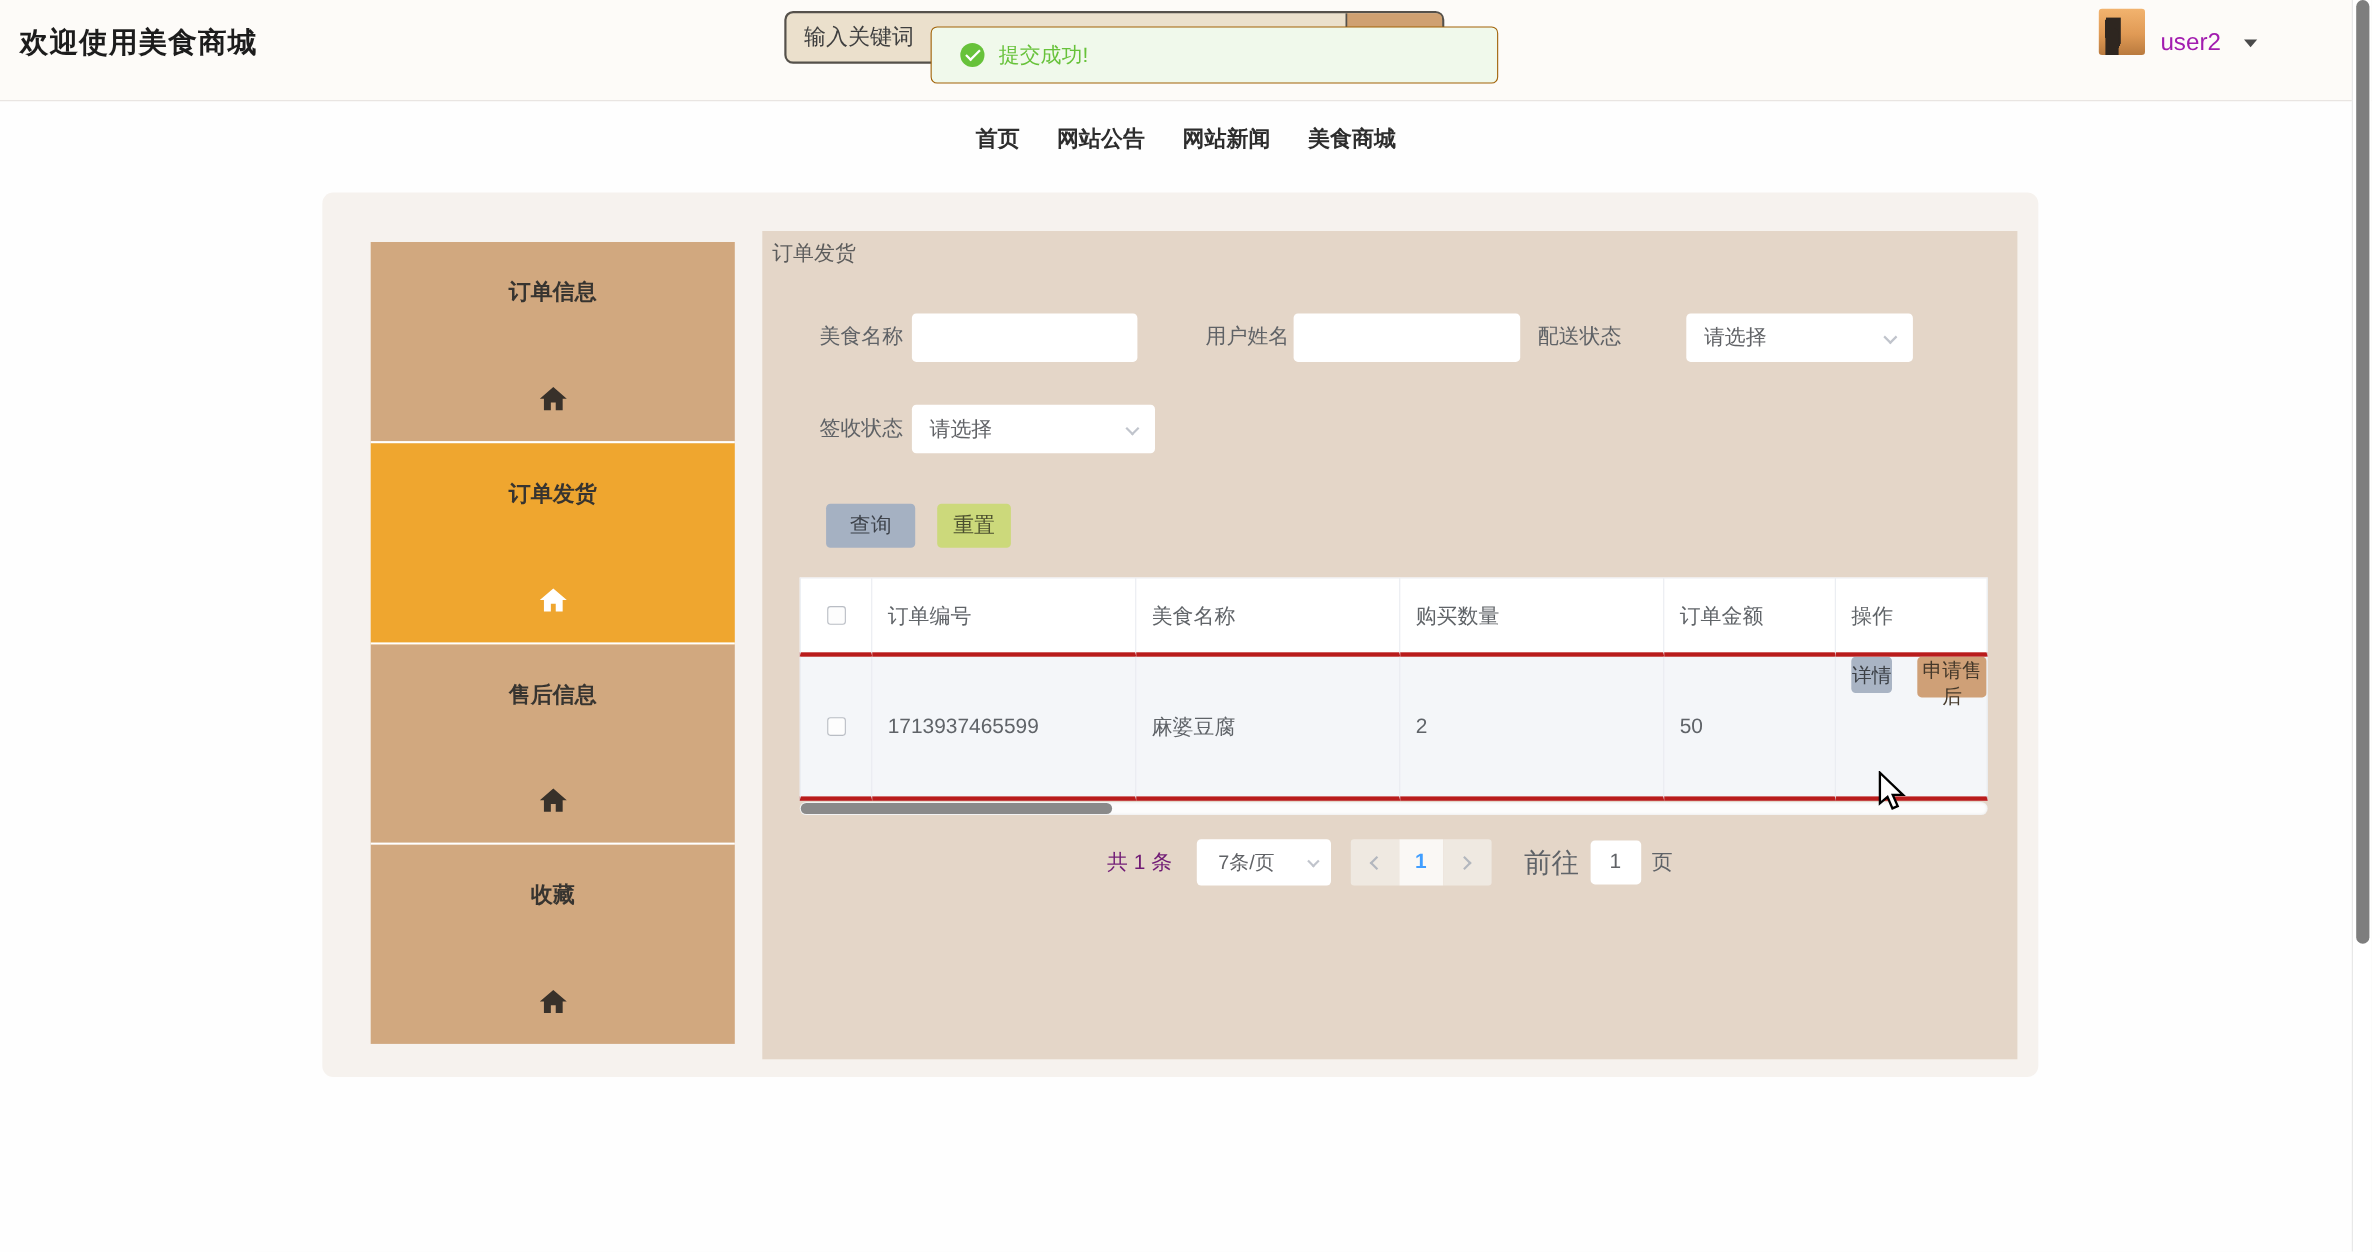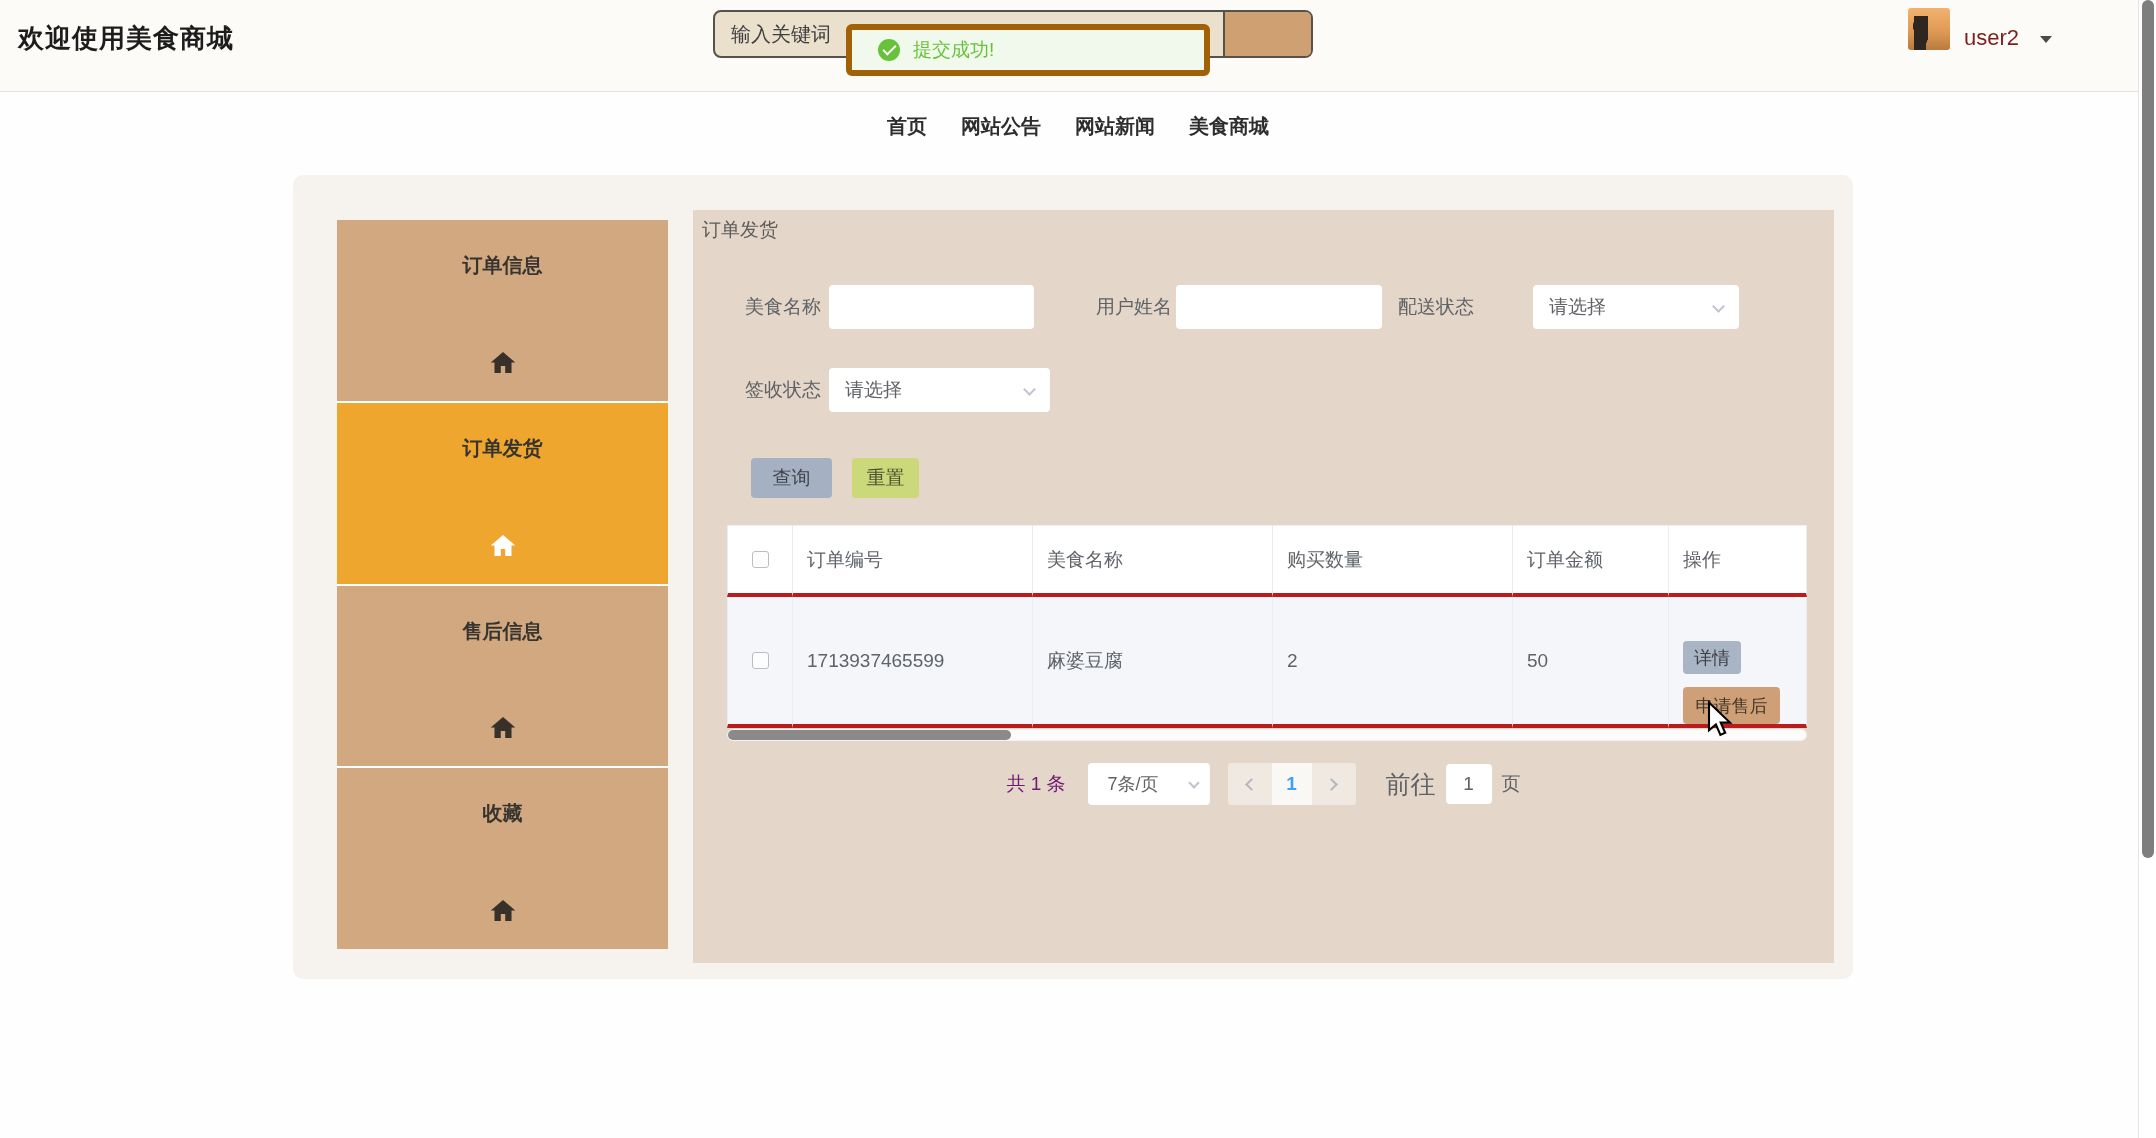--- a/index.html
+++ b/index.html
@@ -12,25 +12,25 @@
   .app-title { position:absolute; left:18px; top:0; line-height:76px; font-size:26px; font-weight:bold; color:#1c1c1c; letter-spacing:1px; }
   .searchbar { position:absolute; left:713px; top:10px; width:600px; height:48px; border:2px solid #55514b; border-radius:8px; background:#ebe0cc; }
   .search-input { position:absolute; left:0; top:0; width:505px; height:44px; border:none; outline:none; background:transparent; padding-left:16px; font-size:20px; color:#3f3f3f; font-family:inherit; }
   .search-input::placeholder { color:#3f3f3f; opacity:1; }
   .search-btn { position:absolute; right:0; top:0; width:88px; height:44px; background:#cfa071; border:none; border-left:2px solid #55514b; border-radius:0 5px 5px 0; cursor:pointer; }
   .avatar { position:absolute; left:1908px; top:8px; width:42px; height:42px; border-radius:3px;
             background:linear-gradient(180deg,#f2b36e 0%,#e09a55 55%,#b97a3e 100%); overflow:hidden; }
   .avatar:before { content:""; position:absolute; left:4px; top:8px; width:16px; height:34px;
             background:radial-gradient(ellipse at 60% 30%, #2e2620 60%, rgba(46,38,32,0) 61%); }
   .avatar:after { content:""; position:absolute; left:6px; top:18px; width:12px; height:24px; background:#2e2620; border-radius:4px 4px 0 0; }
-  .user-name { position:absolute; left:1964px; top:0; line-height:76px; font-size:22px; color:#7f1d1d; }
+  .user-name { position:absolute; left:1964px; top:0; line-height:76px; font-size:22px; color:#a21caf; }
   .user-caret { position:absolute; left:2040px; top:36px; width:0; height:0; border-left:6px solid transparent; border-right:6px solid transparent; border-top:7px solid #4a4a4a; }
 
   
-  .toast { position:absolute; left:846px; top:24px; width:364px; height:52px; background:#f0f9eb; border:6px solid #a16207; border-radius:6px; display:flex; align-items:center; padding-left:26px; z-index:60; }
+  .toast { position:absolute; left:846px; top:24px; width:516px; height:52px; background:#f0f9eb; border:1px solid #a16207; border-radius:6px; display:flex; align-items:center; padding-left:26px; z-index:60; }
   .toast-icon { width:22px; height:22px; border-radius:50%; background:#67c23a; position:relative; flex:0 0 22px; }
   .toast-icon:after { content:""; position:absolute; left:5px; top:6px; width:11px; height:5px; border-left:2px solid #fff; border-bottom:2px solid #fff; transform:rotate(-45deg); }
   .toast-text { margin-left:13px; font-size:19px; color:#67c23a; }
 
   
   .nav { position:absolute; left:0; top:104px; width:2156px; height:44px; display:flex; justify-content:center; align-items:center; gap:34px; }
   .nav-item { font-size:20px; font-weight:600; color:#2d2d2d; cursor:pointer; }
 
   
   .card { position:absolute; left:293px; top:175px; width:1560px; height:804px; background:#f6f2ee; border-radius:10px; }
@@ -72,21 +72,21 @@
   .tablewrap { position:absolute; left:34px; top:315px; width:1080px; }
   .thead, .trow { display:flex; }
   .thead { height:72px; background:#ffffff; }
   .trow  { height:131px; background:#f4f6f9; }
   .cell { border-right:1px solid #e9ecf1; border-bottom:4px solid #b91c1c; display:flex; align-items:center; padding-left:14px; overflow:hidden; }
   .cell:first-child { border-left:1px solid #e9ecf1; justify-content:center; padding-left:0; }
   .thead .cell { border-top:1px solid #eef0f4; font-size:19px; font-weight:500; color:#606468; }
   .trow .cell { font-size:19px; color:#5f6368; }
   .c0 { width:66px; } .c1 { width:240px; } .c2 { width:240px; } .c3 { width:240px; } .c4 { width:156px; } .c5 { width:138px; }
   .checkbox { width:17px; height:17px; background:#fdfdfd; border:1px solid #b9bdc4; border-radius:3px; cursor:pointer; }
-  .cell-actions { flex-direction:column; align-items:flex-start; justify-content:flex-end; gap:13px; }
+  .cell-actions { flex-direction:row; align-items:flex-start; justify-content:space-between; gap:23px; }
   .btn-detail { width:58px; height:33px; border:none; border-radius:4px; background:#a9b4c4; color:#3c4046; font-size:18px; cursor:pointer; font-family:inherit; }
   .btn-aftersale { width:97px; height:37px; border:none; border-radius:4px; background:#cfa077; color:#44382a; font-size:18px; cursor:pointer; font-family:inherit; }
 
   .hscroll { position:absolute; left:34px; top:519px; width:1080px; height:12px; background:#fcfcfc; border-radius:6px; box-shadow:inset 0 0 3px rgba(0,0,0,.10); }
   .hthumb { position:absolute; left:1px; top:1px; width:283px; height:10px; background:#8a8a8a; border-radius:5px; cursor:pointer; }
 
   
   .pagerbar { position:absolute; left:0; top:552px; width:1141px; height:44px; display:flex; justify-content:center; align-items:center; }
   .pg-total { font-size:19px; color:#701a75; }
   .pg-size { position:relative; width:122px; height:42px; background:#fff; border-radius:4px; margin-left:22px; display:flex; align-items:center; padding-left:20px; cursor:pointer; }

